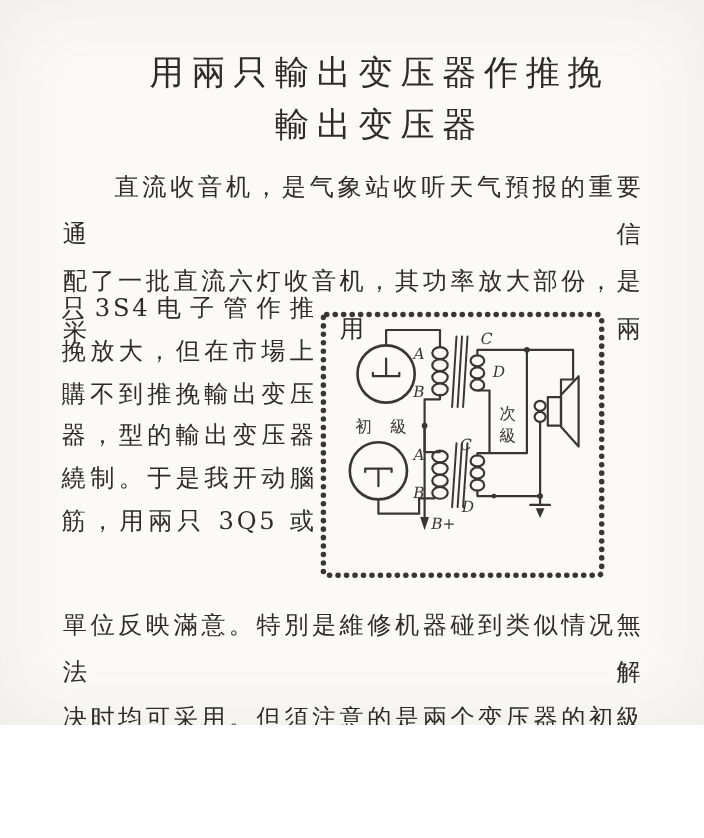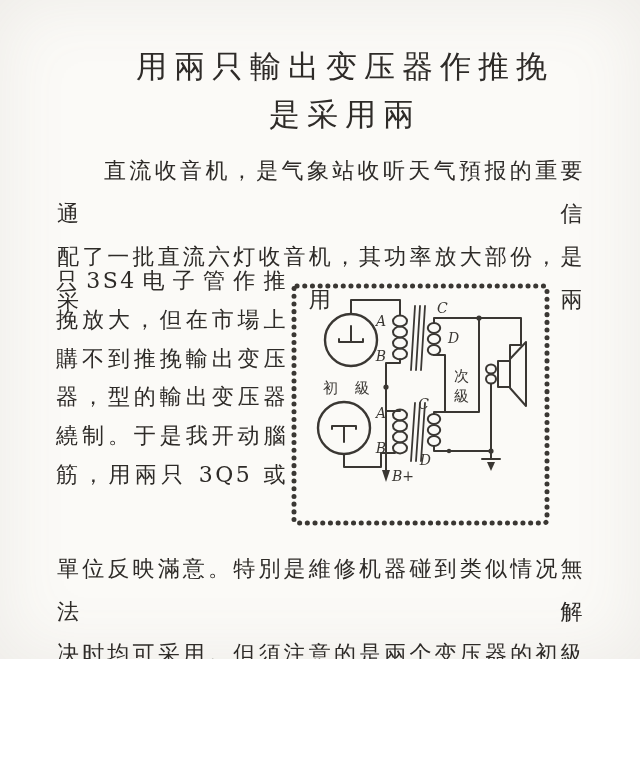--- a/index.html
+++ b/index.html
@@ -58,21 +58,21 @@
   .wm-brand{font-size:32px;font-weight:bold;letter-spacing:2px;line-height:34px;}
   .wm-url{font-size:17px;font-weight:normal;letter-spacing:.5px;line-height:22px;}
 </style>
 </head>
 <body>
 
 <div class="page">
 
   <div class="title">
     <div>用兩只輸出变压器作推挽</div>
-    <div>是采用兩</div>
+    <div>輸出变压器</div>
   </div>
 
   <div class="tblock para1">
     <div class="line jst indent">直流收音机，是气象站收听天气預报的重要通信</div>
     <div class="line jst">配了一批直流六灯收音机，其功率放大部份，是采用兩</div>
   </div>
 
   <div class="tblock leftcol">
     <div class="line jst">只3S4电子管作推</div>
     <div class="line jst">挽放大，但在市場上</div>

